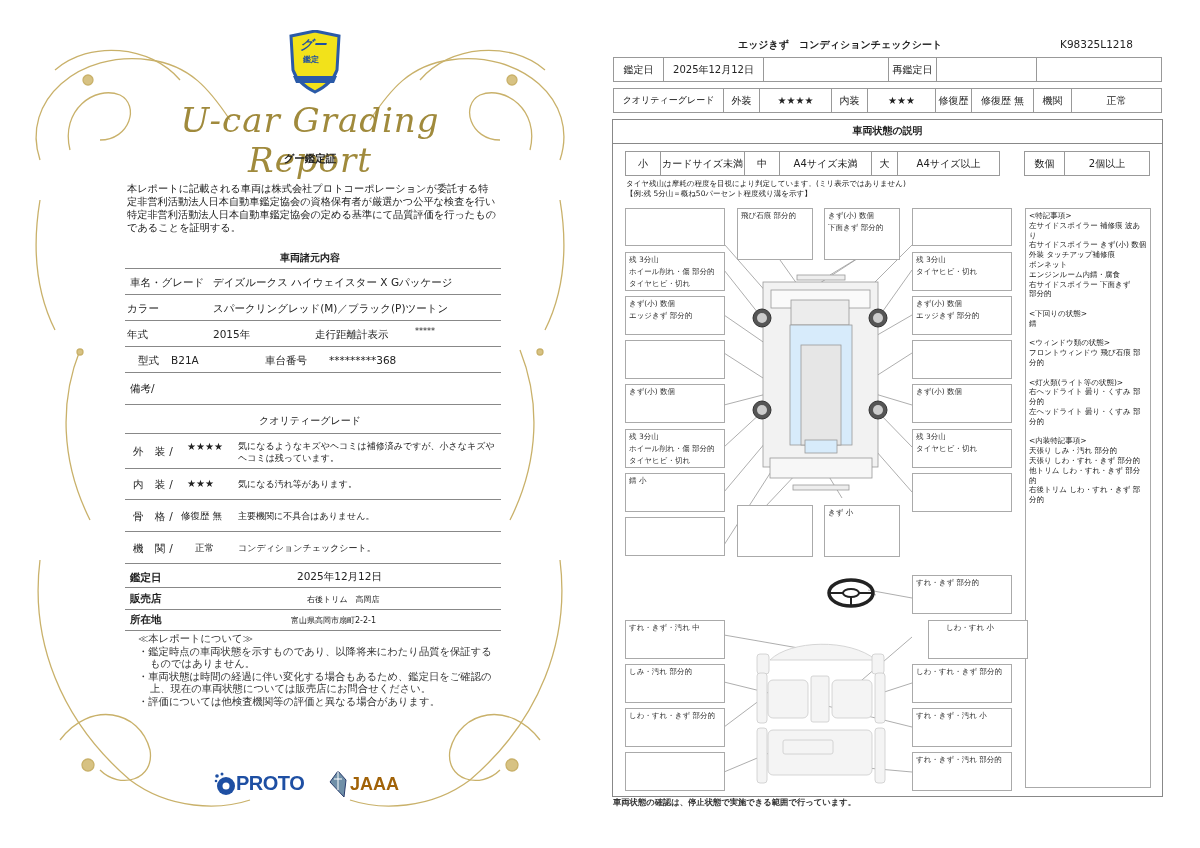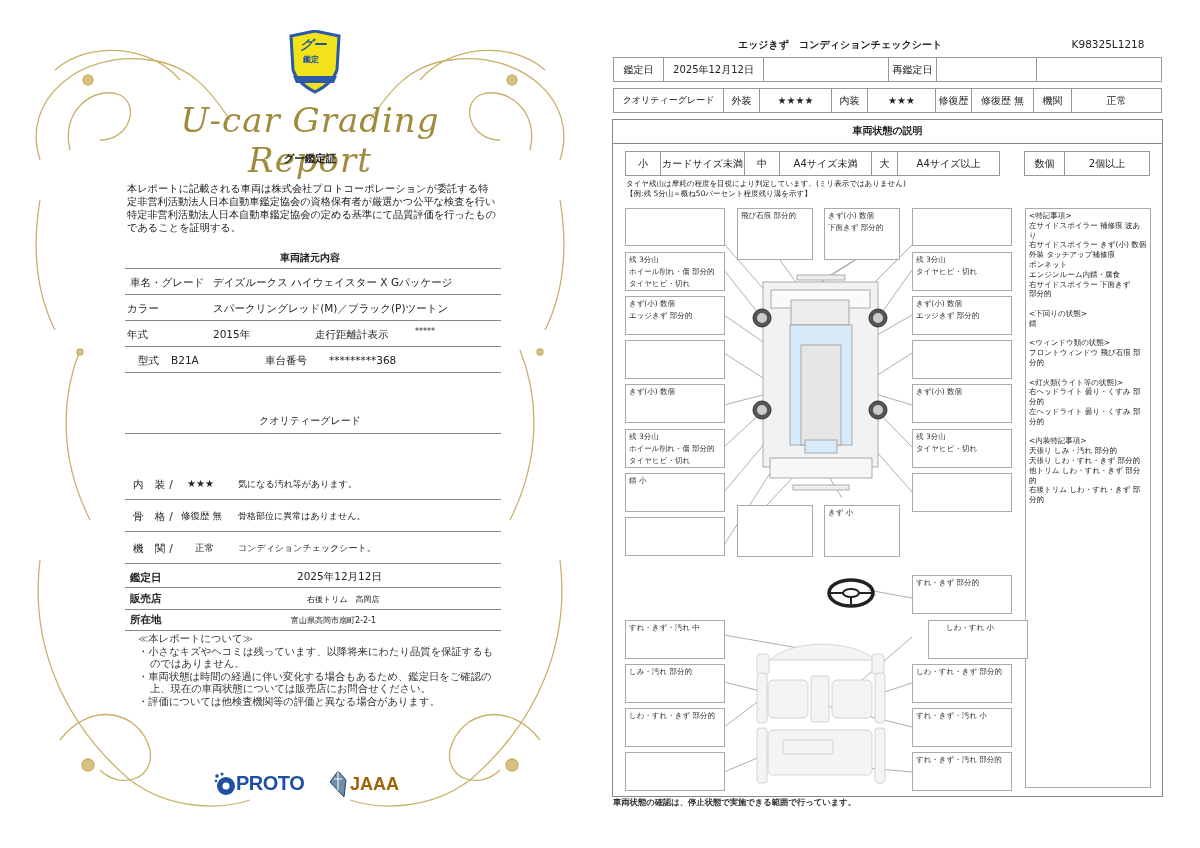--- a/index.html
+++ b/index.html
@@ -18,21 +18,21 @@
   .row span { position: absolute; }
   .qrow .lab { letter-spacing: 4px; }
   .notes { position: absolute; left: 138px; top: 632px; width: 360px; font-size: 10.3px; line-height: 12.5px; font-family: "DejaVu Serif", serif; color: #333; }
   .notes .li { padding-left: 12px; text-indent: -12px; }
   .logos { position: absolute; left: 214px; top: 770px; width: 200px; height: 30px; }
   .proto { position: absolute; left: 0; top: 2px; color: #1e4fa3; font-weight: bold; font-size: 20px; font-family: "Liberation Sans", sans-serif; letter-spacing: -0.5px; }
   .jaaa { position: absolute; left: 136px; top: 4px; color: #a16207; font-weight: bold; font-size: 18px; font-family: "Liberation Sans", sans-serif; }
 
   
   .sheet-title { position: absolute; left: 690px; top: 38px; width: 300px; text-align: center; font-size: 10px; font-weight: bold; }
-  .sheet-code { position: absolute; left: 1060px; top: 38px; width: 96px; text-align: center; font-size: 10.5px; }
+  .sheet-code { position: absolute; left: 1060px; top: 38px; width: 96px; text-align: left; font-size: 10.5px; }
   table.tb { position: absolute; border-collapse: collapse; font-size: 10px; }
   table.tb td { border: 1px solid #999; text-align: center; height: 24px; }
   .frame { position: absolute; border: 1.5px solid #888; }
   .box { position: absolute; border: 1px solid #aaa; background: #fff; font-size: 7.5px; line-height: 12px; padding: 1px 3px; color: #333; white-space: pre-line; }
   .leader { position: absolute; }
   .tire-note { position: absolute; left: 626px; top: 179px; font-size: 7.5px; line-height: 10px; }
   .special { position: absolute; left: 1025px; top: 208px; width: 126px; height: 580px; border: 1px solid #aaa; font-size: 7.5px; line-height: 9.8px; padding: 2px 3px; white-space: pre-line; }
   .footer-note { position: absolute; left: 613px; top: 797px; font-size: 8.3px; font-weight: bold; color: #333; }
 </style>
 </head>
@@ -96,33 +96,41 @@
     <span style="left:88px;top:6px;">2015年</span>
     <span style="left:190px;top:6px;">走行距離計表示</span>
     <span style="left:290px;top:5px;font-size:8px;">*****</span>
   </div>
   <div class="row" style="top:348px;height:25px;">
     <span style="left:2px;top:6px;margin-left:11px;">型式</span>
     <span style="left:46px;top:6px;">B21A</span>
     <span style="left:140px;top:6px;">車台番号</span>
     <span style="left:184px;top:6px;margin-left:20px;">*********368</span>
   </div>
+  <div class="row" style="top:374px;height:31px;">
+    <span style="left:5px;top:8px;">備考/</span>
+  </div>
 
   <div class="sec-head" style="top:414px;font-weight:normal;">クオリティーグレード</div>
   <div class="abs" style="left:125px;top:433px;width:376px;border-top:1.5px solid #888;"></div>
 
+  <div class="row qrow" style="top:434px;height:35px;">
+    <span class="lab" style="left:8px;top:11px;">外 装/</span>
+    <span style="left:62px;top:7px;font-size:10px;">★★★★</span>
+    <span style="left:113px;top:6px;width:260px;font-size:9px;line-height:12px;">気になるようなキズやヘコミは補修済みですが、小さなキズやヘコミは残っています。</span>
+  </div>
   <div class="row qrow" style="top:470px;height:30px;">
     <span class="lab" style="left:8px;top:8px;">内 装/</span>
     <span style="left:62px;top:8px;font-size:10px;">★★★</span>
     <span style="left:113px;top:8px;font-size:9px;">気になる汚れ等があります。</span>
   </div>
   <div class="row qrow" style="top:501px;height:31px;">
     <span class="lab" style="left:8px;top:9px;">骨 格/</span>
     <span style="left:56px;top:9px;font-size:9.5px;">修復歴 無</span>
-    <span style="left:113px;top:9px;font-size:9px;">骨格部位に異常はありません。</span>
+    <span style="left:113px;top:9px;font-size:9px;">主要機関に不具合はありません。</span>
   </div>
   <div class="row qrow" style="top:533px;height:31px;">
     <span class="lab" style="left:8px;top:9px;">機 関/</span>
     <span style="left:70px;top:9px;font-size:9.5px;">正常</span>
     <span style="left:113px;top:9px;font-size:9px;">コンディションチェックシート。</span>
   </div>
 
   <div class="row" style="top:566px;height:22px;">
     <span style="left:5px;top:5px;font-weight:bold;">鑑定日</span>
     <span style="left:172px;top:4px;">2025年12月12日</span>
@@ -131,21 +139,21 @@
     <span style="left:5px;top:3px;font-weight:bold;">販売店</span>
     <span style="left:182px;top:5px;font-size:8px;">右後トリム　高岡店</span>
   </div>
   <div class="row" style="top:611px;height:20px;">
     <span style="left:5px;top:2px;font-weight:bold;">所在地</span>
     <span style="left:166px;top:4px;font-size:8px;">富山県高岡市扇町2-2-1</span>
   </div>
 
   <div class="notes">
     <div>≪本レポートについて≫</div>
-    <div class="li">・小さなキズやヘコミは残っています、以降将来にわたり品質を保証するものではありません。</div>
+    <div class="li">・鑑定時点の車両状態を示すものであり、以降将来にわたり品質を保証するものではありません。</div>
     <div class="li">・車両状態は時間の経過に伴い変化する場合もあるため、鑑定日をご確認の上、現在の車両状態については販売店にお問合せください。</div>
     <div class="li">・評価については他検査機関等の評価と異なる場合があります。</div>
   </div>
 
   <div class="logos">
     <svg class="abs" style="left:0;top:2px;" width="22" height="24" viewBox="0 0 22 24">
       <circle cx="12" cy="14" r="9" fill="#1e4fa3"></circle>
       <circle cx="12" cy="14" r="3.5" fill="#fff"></circle>
       <circle cx="3" cy="4" r="1.8" fill="#1e4fa3"></circle>
         <circle cx="8" cy="2" r="1.5" fill="#1e4fa3"></circle>

